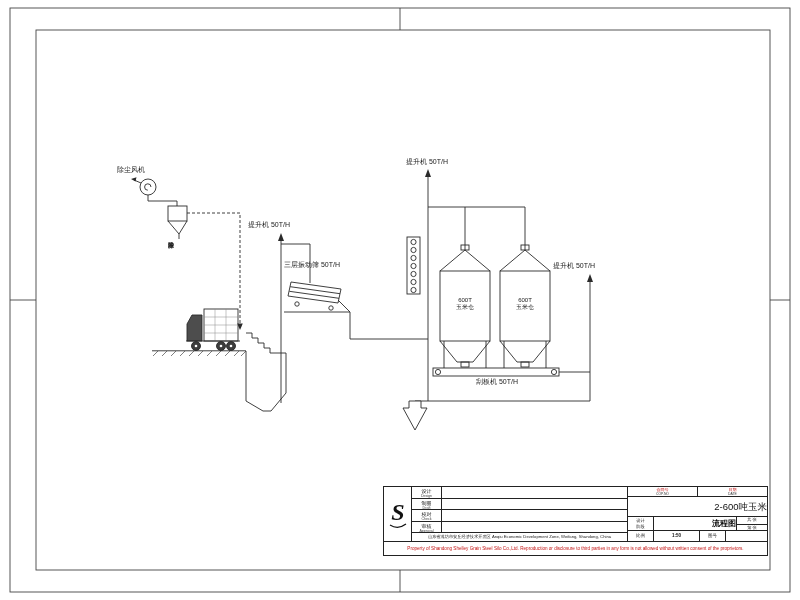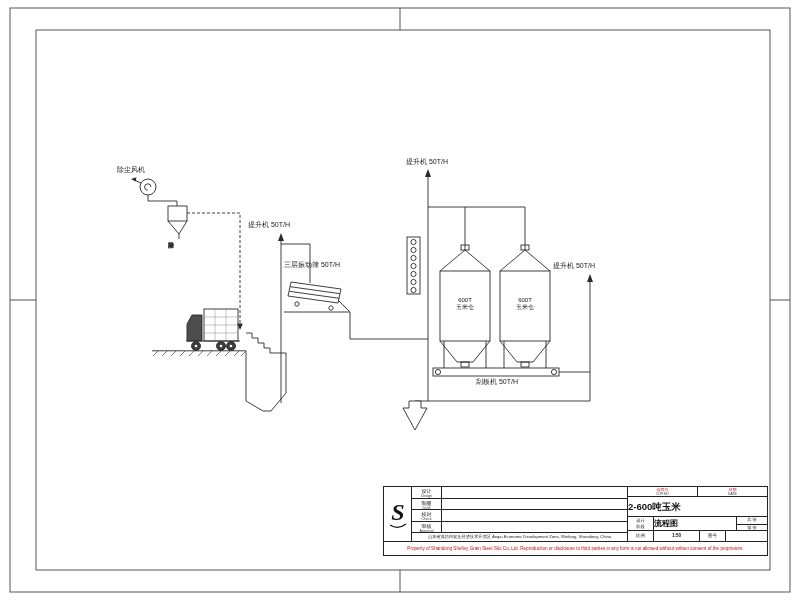--- a/index.html
+++ b/index.html
@@ -37,25 +37,25 @@
   .tb-field-row:last-child { border-bottom:none; }
   .tb-field-label { width:30px; border-right:1px solid #222; text-align:center; font-size:5px; line-height:6px; padding-top:1px; }
   .tb-field-label .en { display:block; font-size:3.6px; color:#444; line-height:4px; }
   .tb-field-value { flex:1; color:#c41414; font-size:4.6px; display:flex; align-items:center; justify-content:center; }
   .tb-right { flex:1; display:flex; flex-direction:column; }
   .tb-r1 { height:10px; display:flex; border-bottom:1px solid #222; }
   .tb-r1-cell { flex:1; text-align:center; border-right:1px solid #222; overflow:hidden; }
   .tb-r1-cell:last-child { border-right:none; }
   .tb-r1-cell .cn { display:block; font-size:4px; line-height:5px; color:#c41414; }
   .tb-r1-cell .en { display:block; font-size:3.4px; line-height:4px; color:#333; }
-  .tb-project { height:20px; line-height:20px; text-align:left; font-weight:bold; font-size:9.5px;
+  .tb-project { height:20px; line-height:20px; text-align:right; font-weight:normal; font-size:9.5px;
                 border-bottom:1px solid #222; white-space:nowrap; overflow:hidden; }
   .tb-r3 { height:14px; display:flex; border-bottom:1px solid #222; }
   .tb-stage { width:26px; border-right:1px solid #222; text-align:center; font-size:4.2px; line-height:6px; padding-top:1px; }
-  .tb-drawing { flex:1; text-align:left; font-weight:bold; font-size:8px; line-height:13px; border-right:1px solid #222; }
+  .tb-drawing { flex:1; text-align:right; font-weight:bold; font-size:8px; line-height:13px; border-right:1px solid #222; }
   .tb-sheets { width:30px; display:flex; flex-direction:column; }
   .tb-sheet-cell { flex:1; font-size:4.2px; text-align:center; line-height:6.5px; }
   .tb-sheet-cell:first-child { border-bottom:1px solid #222; }
   .tb-r4 { flex:1; display:flex; }
   .tb-r4 > div { border-right:1px solid #222; text-align:center; font-size:4.5px; line-height:9px; overflow:hidden; }
   .tb-scale-label { width:26px; }
   .tb-scale-value { width:46px; font-weight:bold; font-size:7px; }
   .tb-fig-label { width:26px; }
   .tb-fig-value { flex:1; border-right:none !important; }
   .tb-disclaimer { height:14px; line-height:13px; border-top:1.4px solid #222; color:#c41414;

